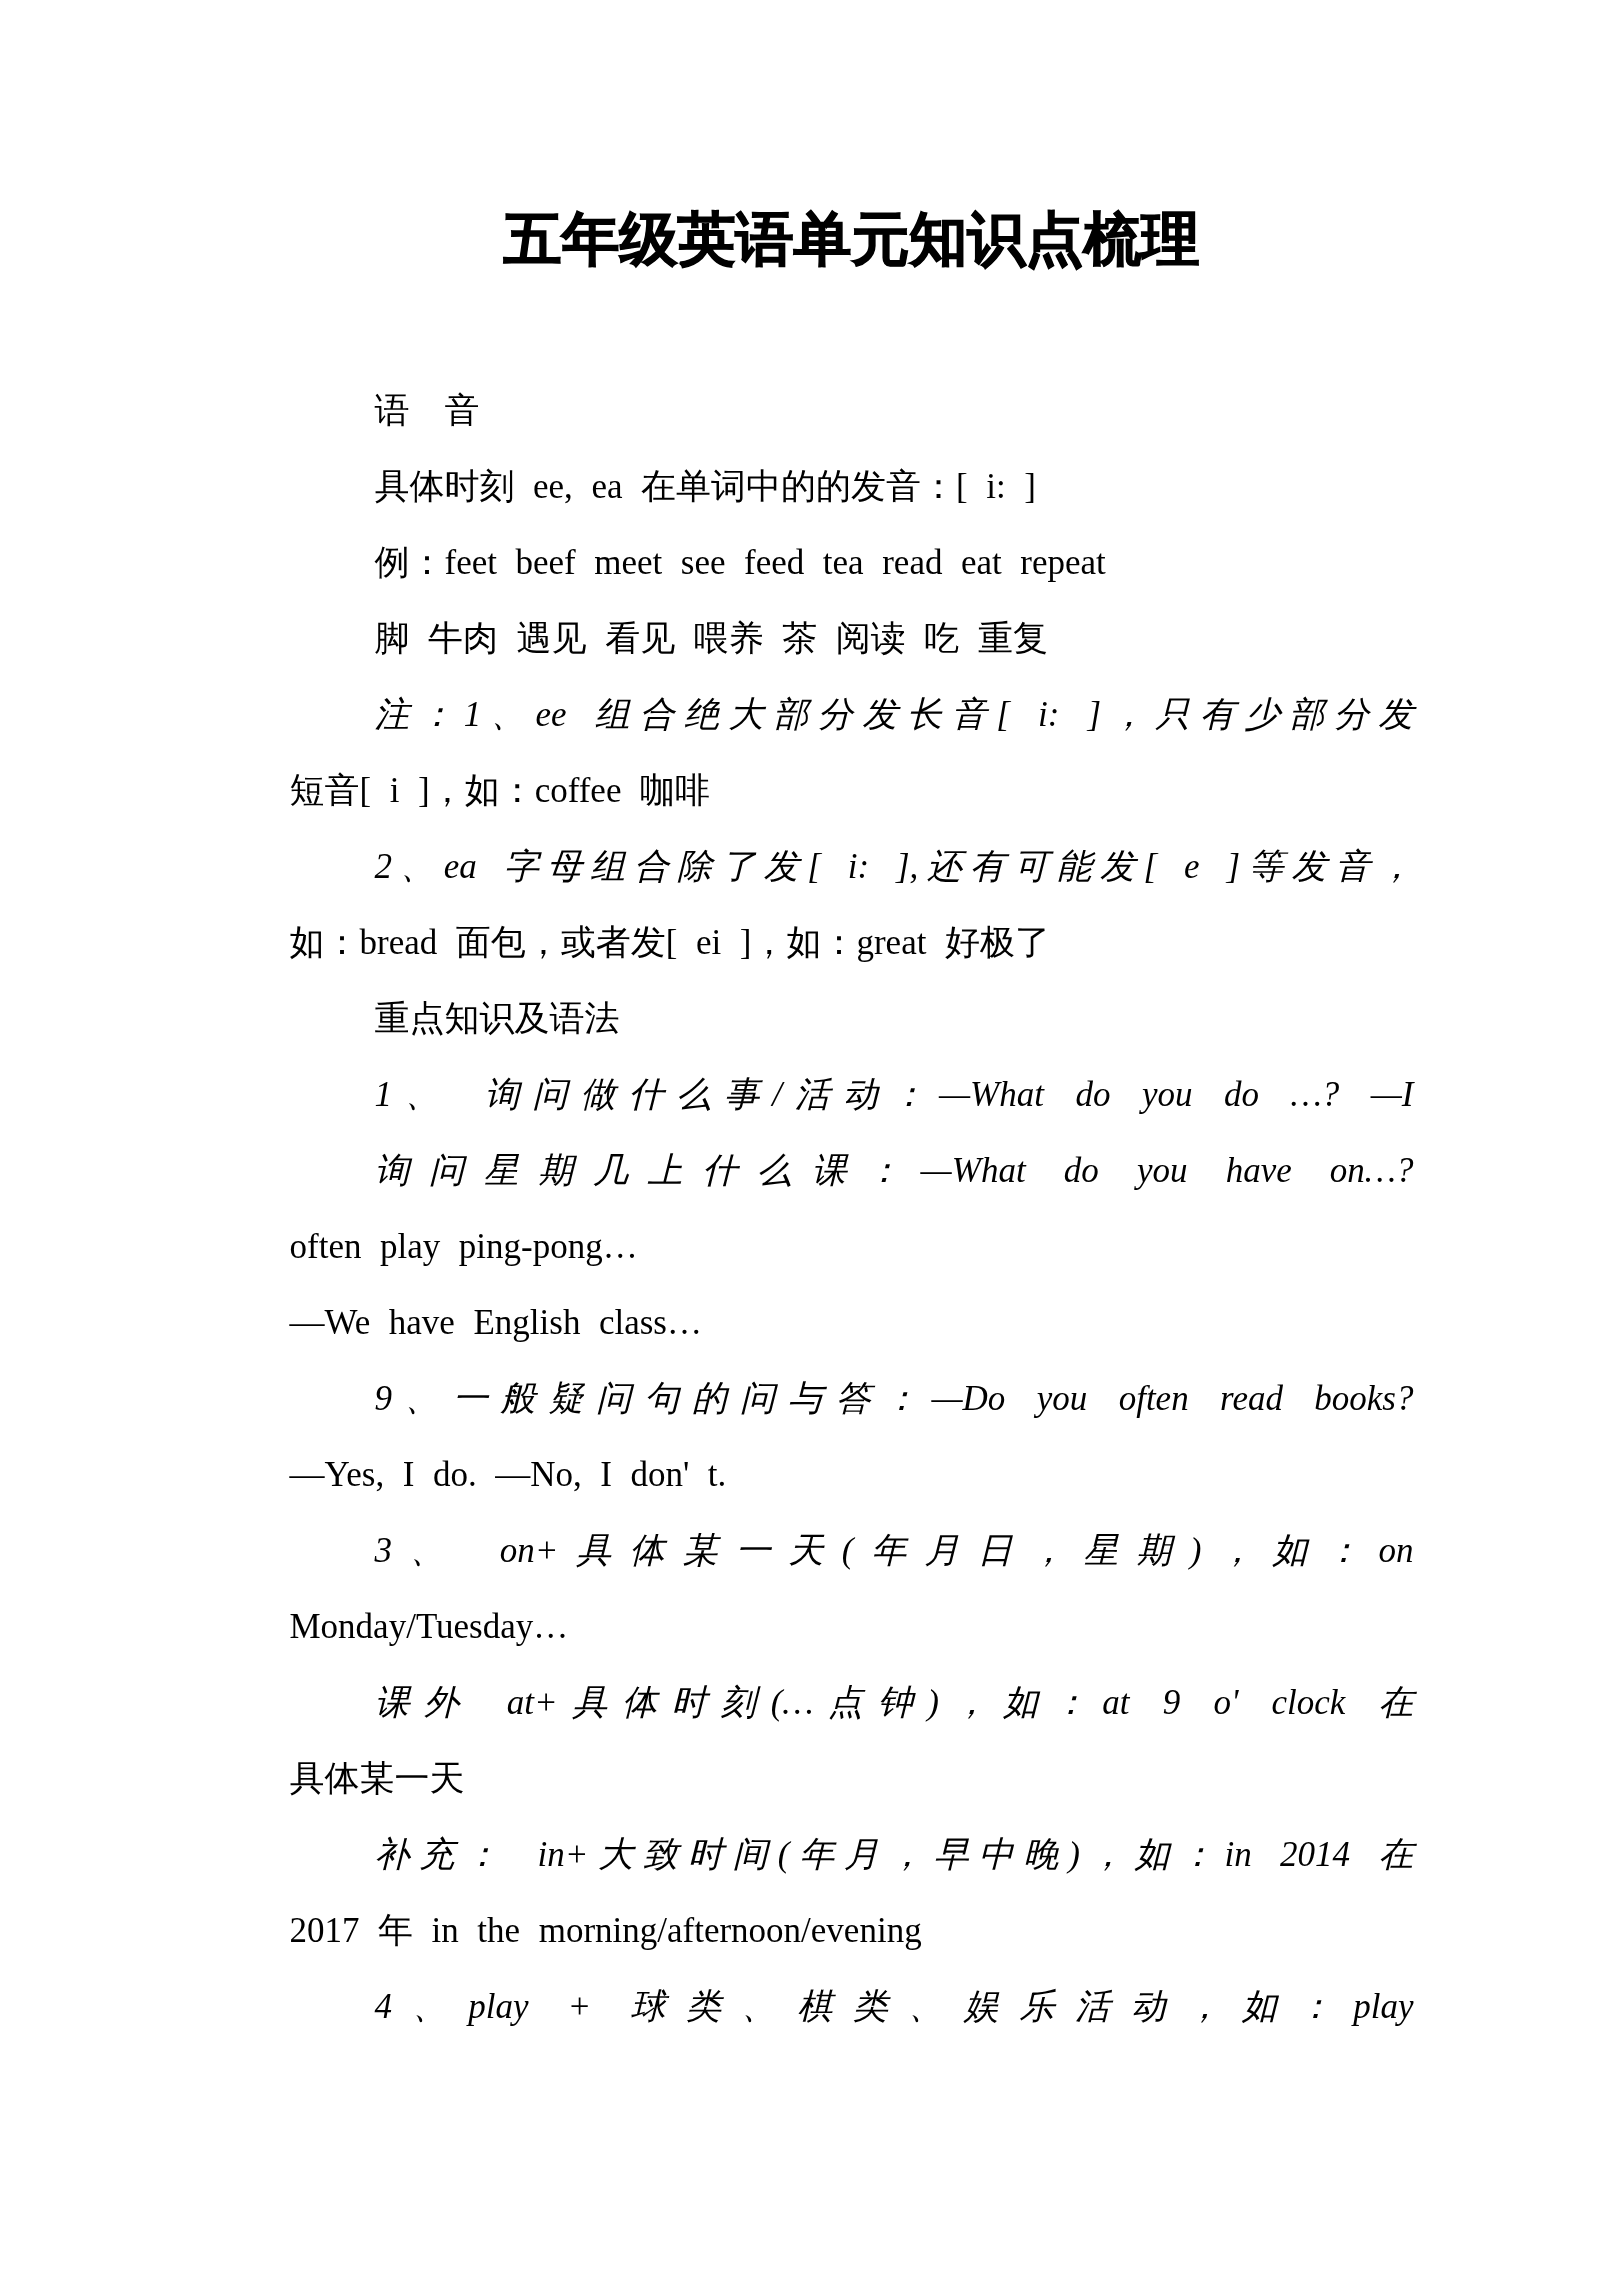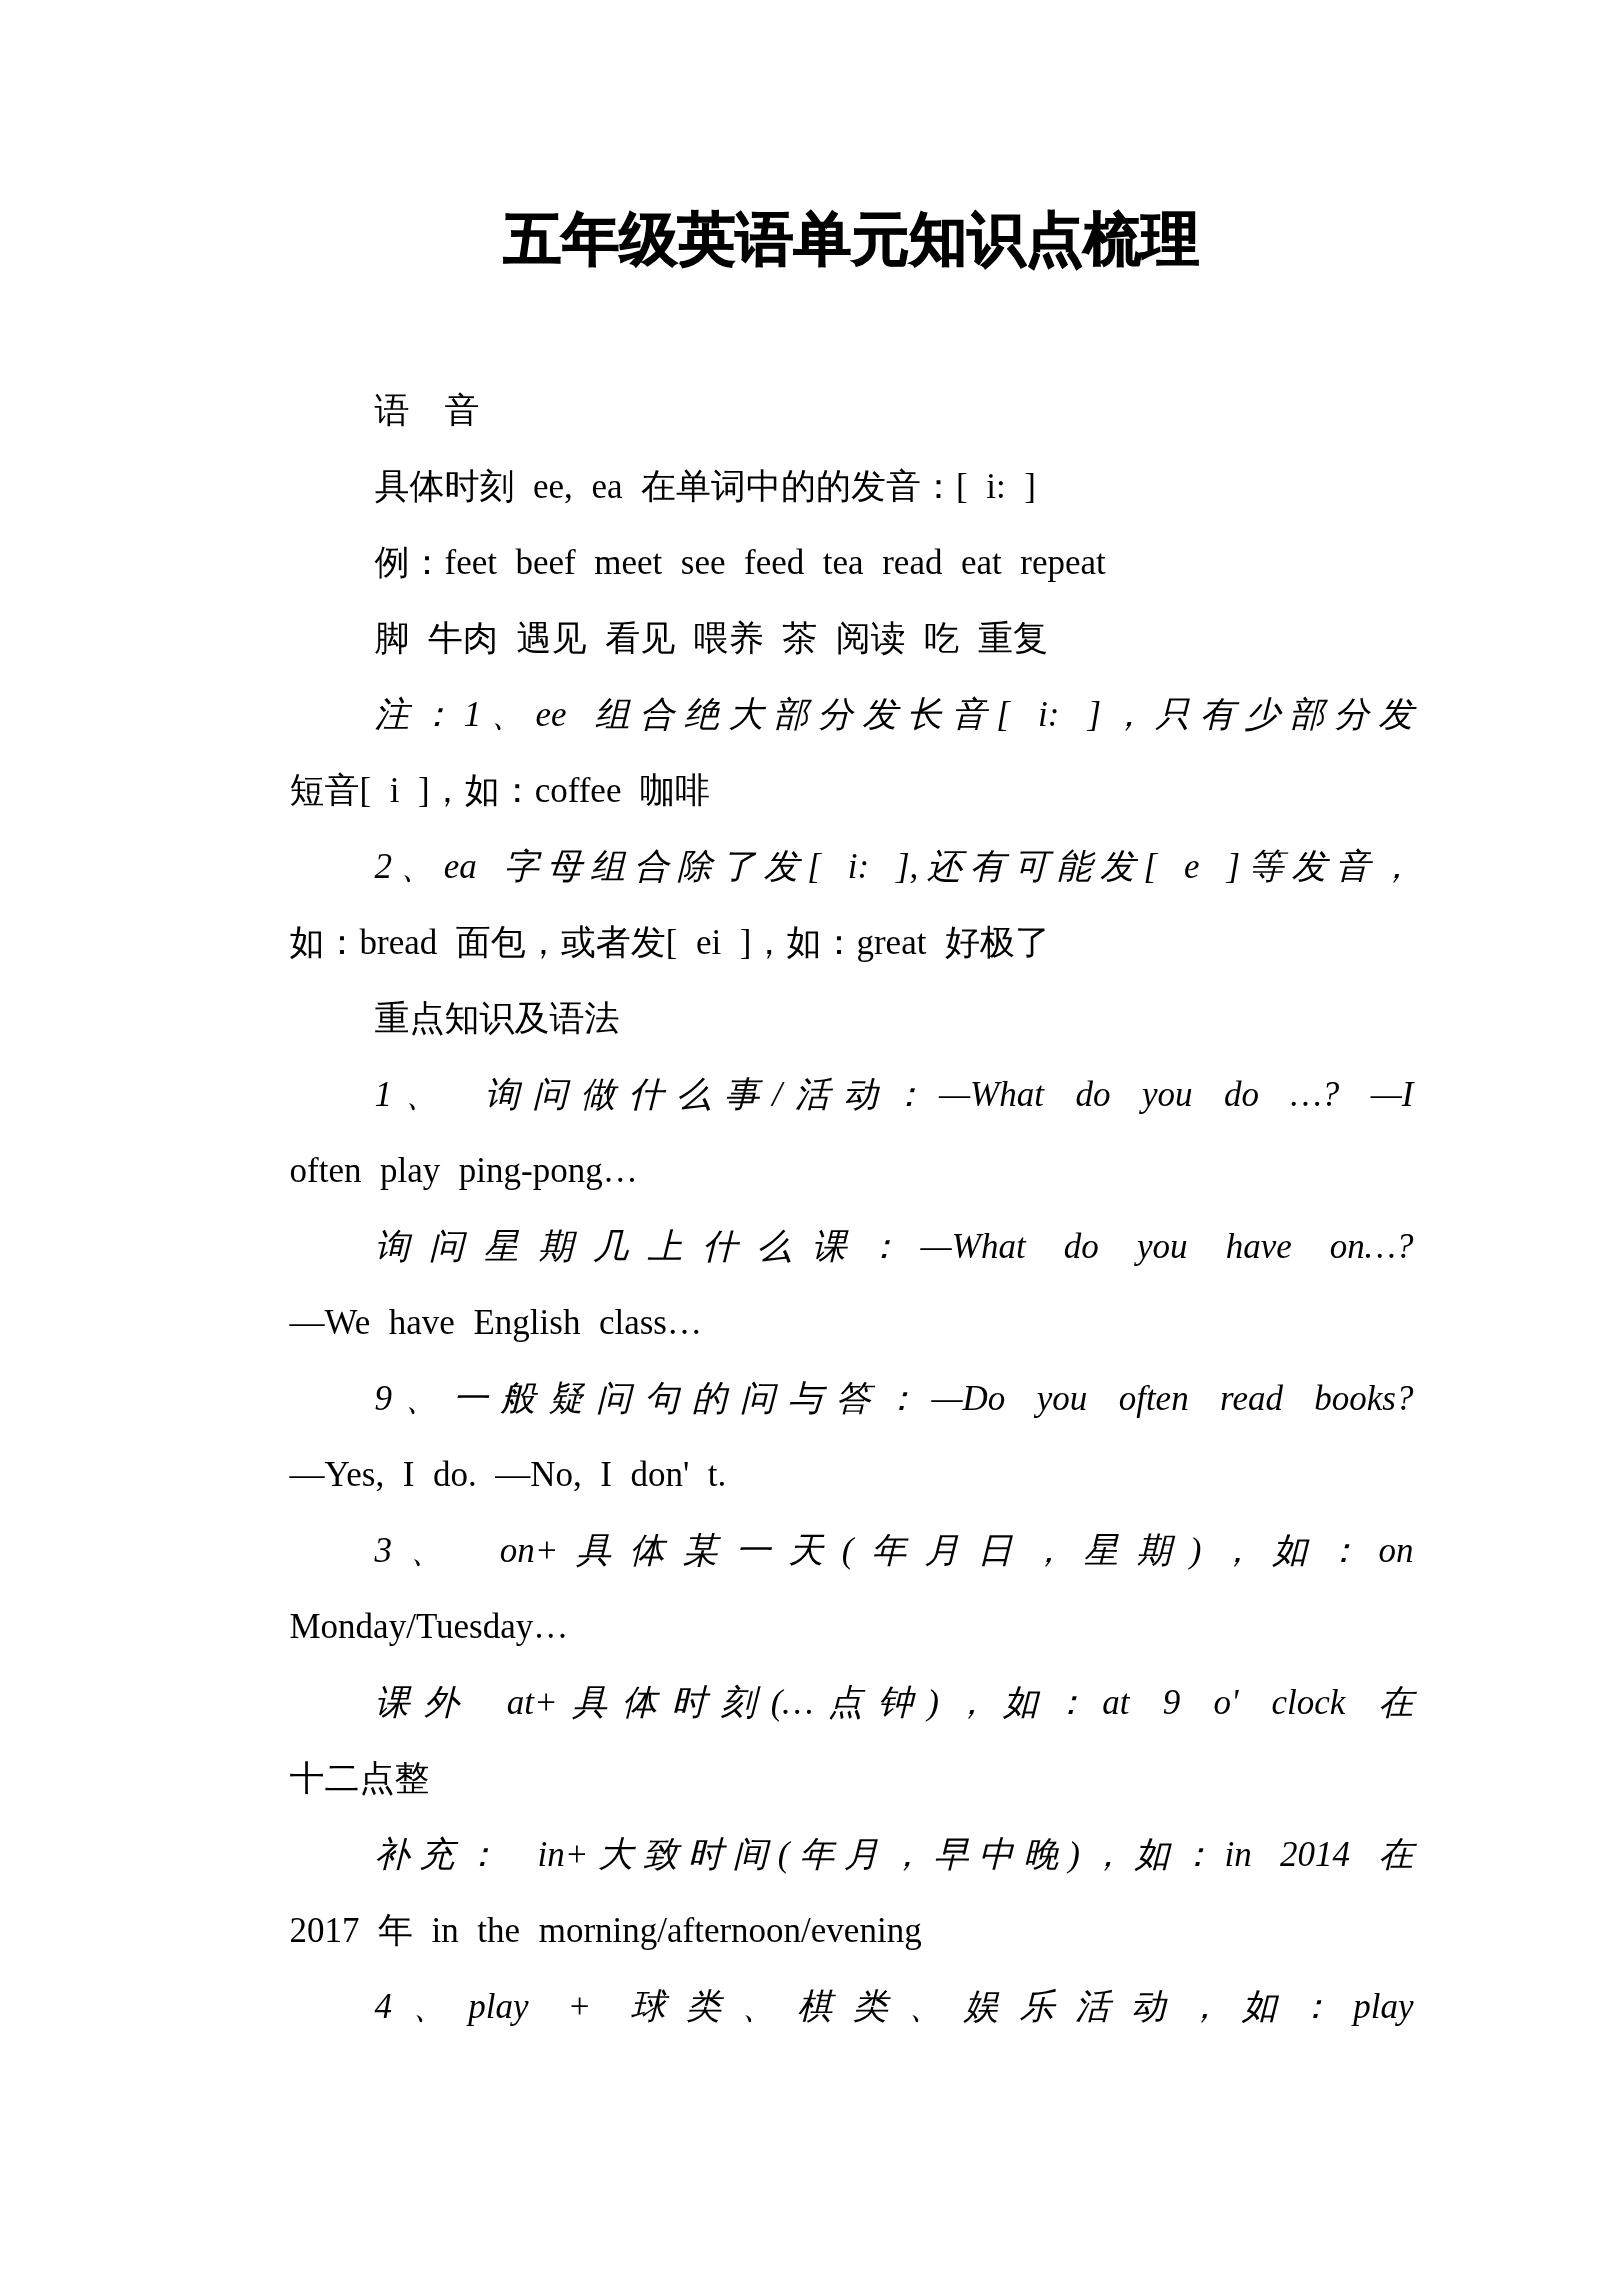--- a/index.html
+++ b/index.html
@@ -54,27 +54,27 @@
       <div class="line indent">语　音</div>
       <div class="line indent">具体时刻 ee, ea 在单词中的的发音：[ i: ]</div>
       <div class="line indent">例：feet beef meet see feed tea read eat repeat</div>
       <div class="line indent">脚 牛肉 遇见 看见 喂养 茶 阅读 吃 重复</div>
       <div class="line indent justify">注：1、ee 组合绝大部分发长音[ i: ]，只有少部分发</div>
       <div class="line">短音[ i ]，如：coffee 咖啡</div>
       <div class="line indent justify">2、ea 字母组合除了发[ i: ],还有可能发[ e ]等发音，</div>
       <div class="line">如：bread 面包，或者发[ ei ]，如：great 好极了</div>
       <div class="line indent">重点知识及语法</div>
       <div class="line indent justify">1、 询问做什么事/活动：—What do you do …? —I</div>
+      <div class="line indent justify">询问星期几上什么课：—What do you have on…?</div>
       <div class="line">often play ping-pong…</div>
-      <div class="line indent justify">询问星期几上什么课：—What do you have on…?</div>
       <div class="line">—We have English class…</div>
       <div class="line indent justify">9、一般疑问句的问与答：—Do you often read books?</div>
       <div class="line">—Yes, I do. —No, I don' t.</div>
       <div class="line indent justify">3、 on+具体某一天(年月日，星期)，如：on</div>
       <div class="line">Monday/Tuesday…</div>
       <div class="line indent justify">课外 at+具体时刻(…点钟)，如：at 9 o' clock 在</div>
-      <div class="line">十二点整</div>
+      <div class="line">具体某一天</div>
       <div class="line indent justify">补充： in+大致时间(年月，早中晚)，如：in 2014 在</div>
       <div class="line">2017 年 in the morning/afternoon/evening</div>
       <div class="line indent justify">4、play + 球类、棋类、娱乐活动，如：play</div>
     </div>
 </div>
 
 
 </body></html>

